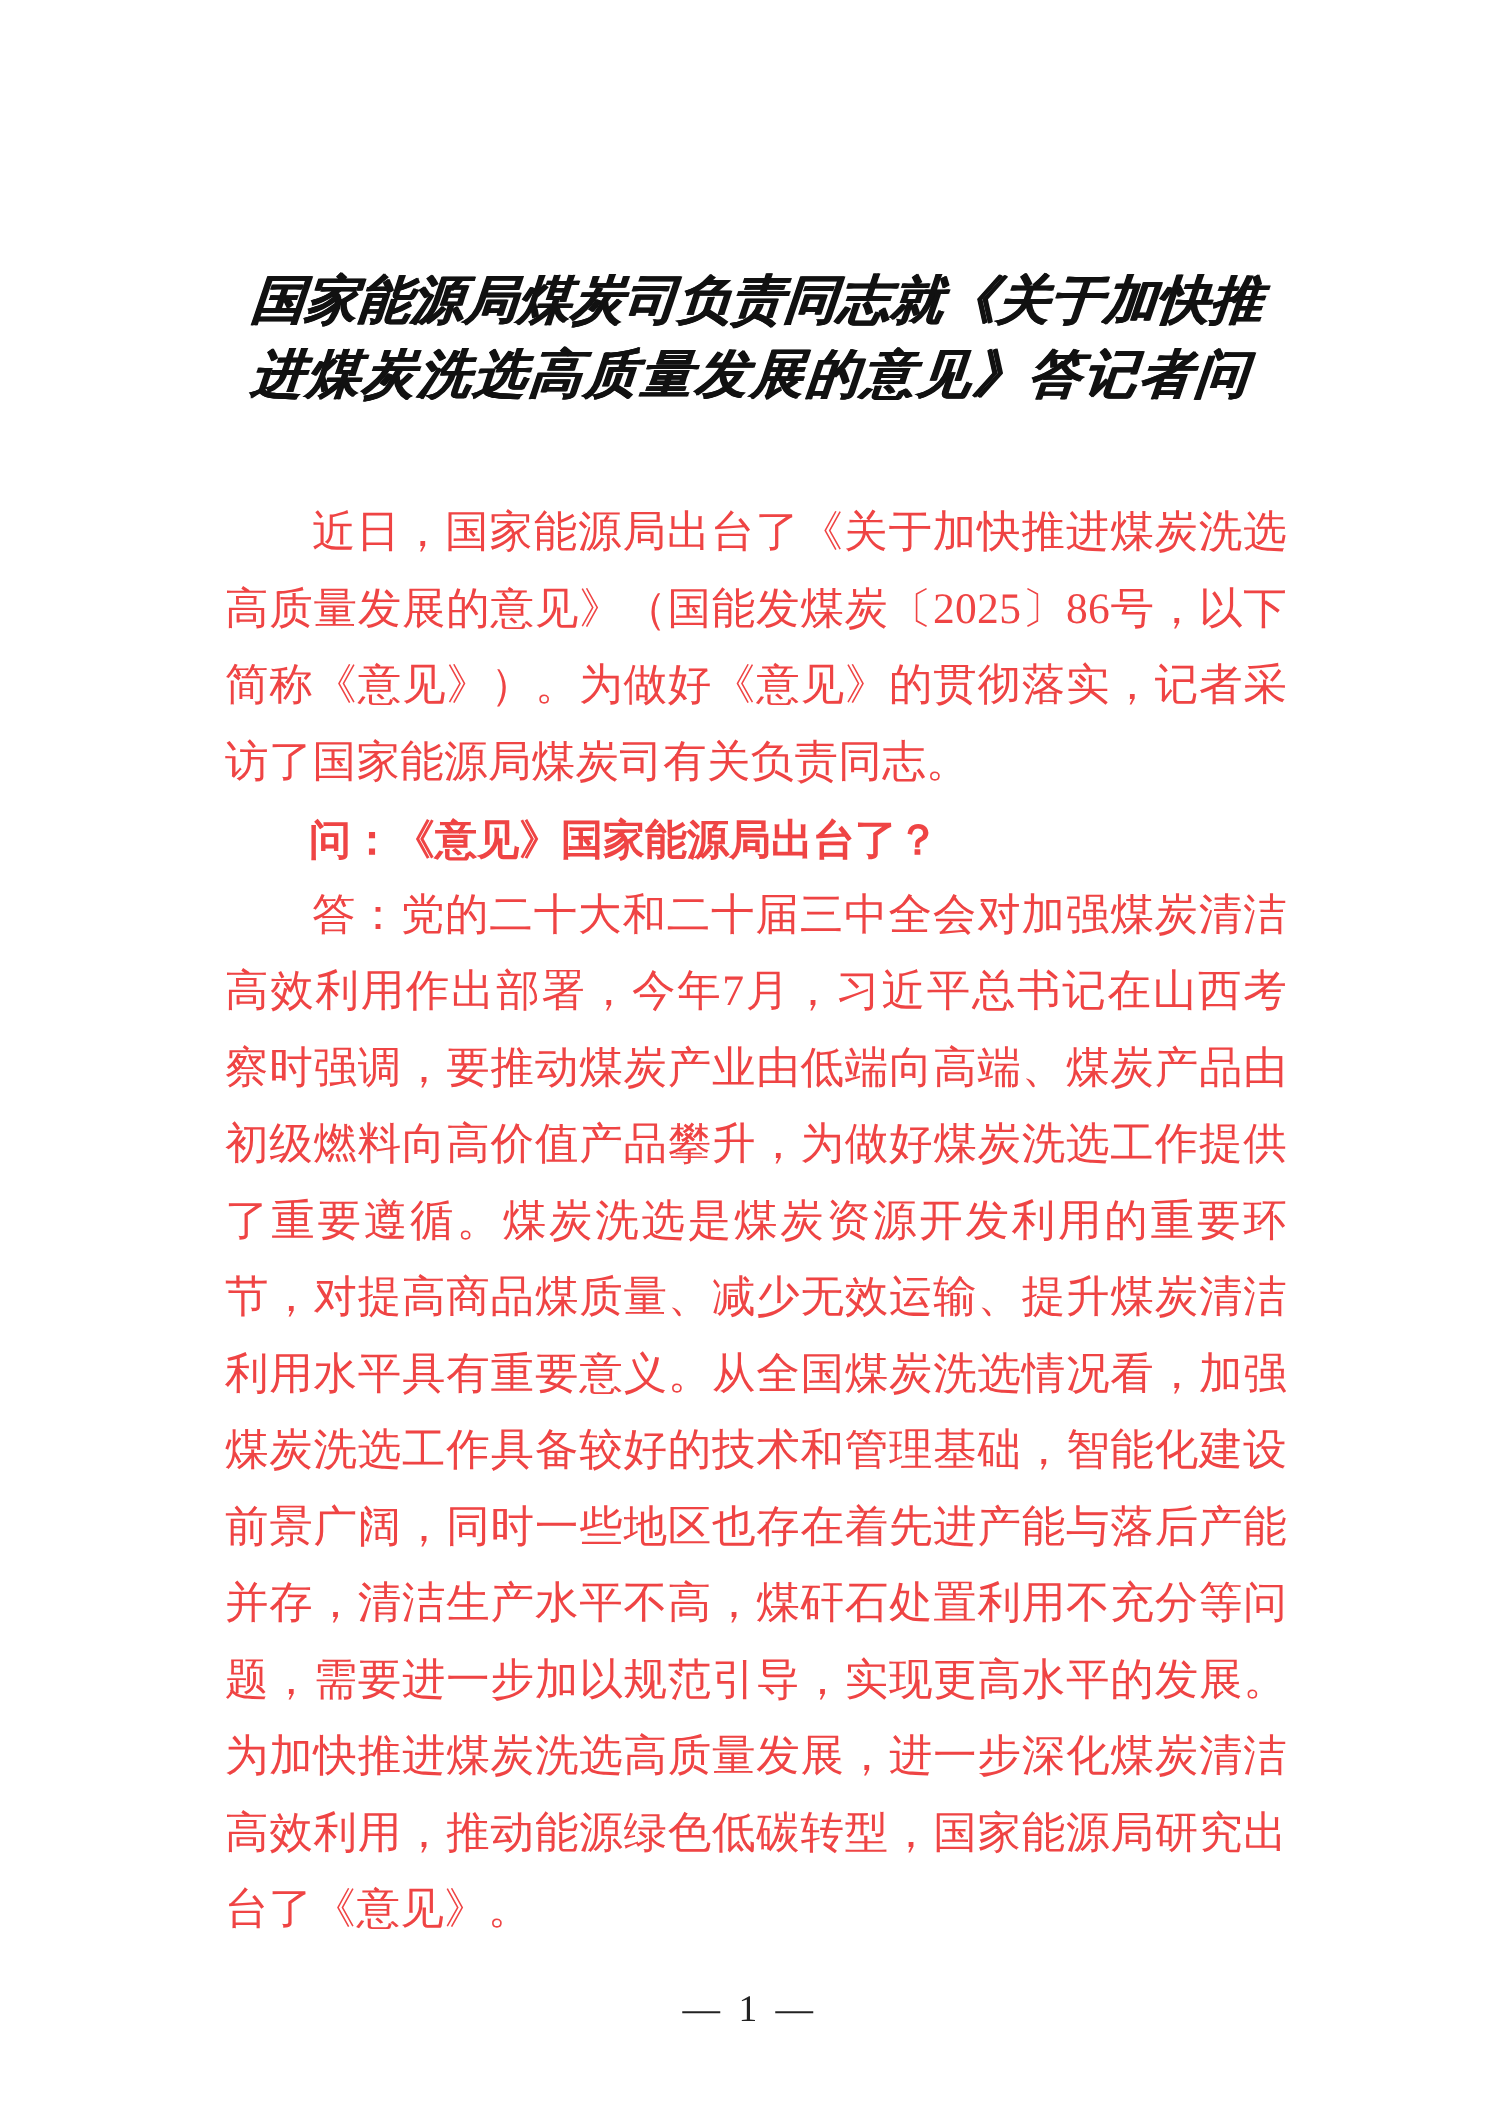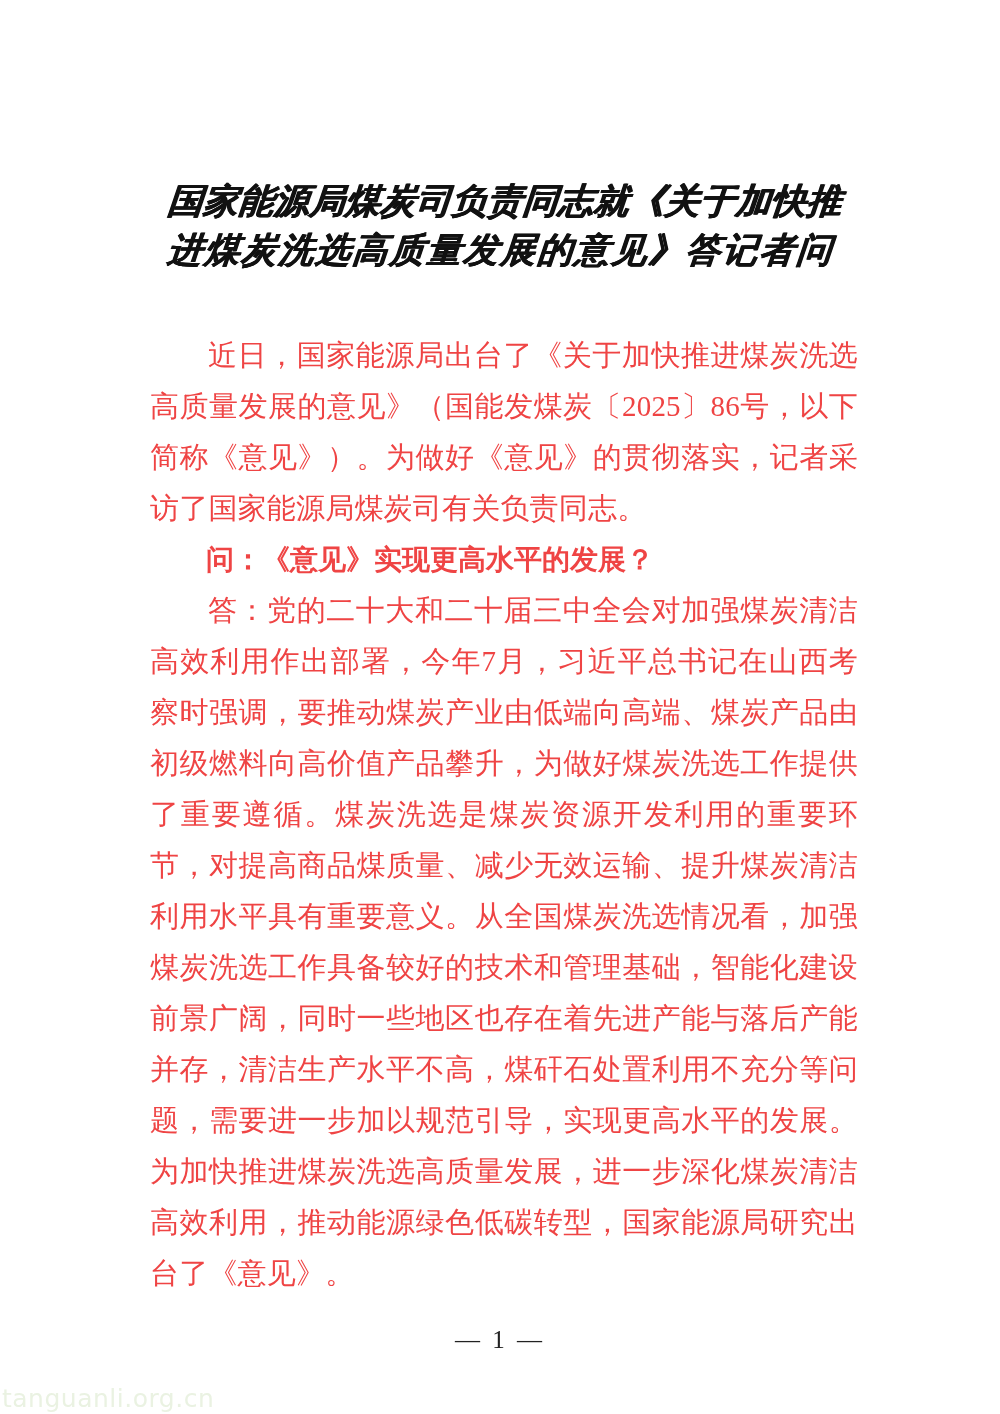--- a/index.html
+++ b/index.html
@@ -104,23 +104,22 @@
 
   <div class="doc-title">
     <span class="tline tline-1">国家能源局煤炭司负责同志就《关于加快推</span>
     <span class="tline tline-2">进煤炭洗选高质量发展的意见》答记者问</span>
   </div>
 
   <div class="body-block">
 
     <p class="para indent">近日，国家能源局出台了《关于加快推进煤炭洗选高质量发展的意见》（国能发煤炭〔2025〕86号，以下简称《意见》）。为做好《意见》的贯彻落实，记者采访了国家能源局煤炭司有关负责同志。</p>
 
-    <p class="para indent question">问：《意见》实现更高水平的发展？</p>
+    <p class="para indent question">问：《意见》国家能源局出台了？</p>
 
     <p class="para indent">答：党的二十大和二十届三中全会对加强煤炭清洁高效利用作出部署，今年7月，习近平总书记在山西考察时强调，要推动煤炭产业由低端向高端、煤炭产品由初级燃料向高价值产品攀升，为做好煤炭洗选工作提供了重要遵循。煤炭洗选是煤炭资源开发利用的重要环节，对提高商品煤质量、减少无效运输、提升煤炭清洁利用水平具有重要意义。从全国煤炭洗选情况看，加强煤炭洗选工作具备较好的技术和管理基础，智能化建设前景广阔，同时一些地区也存在着先进产能与落后产能并存，清洁生产水平不高，煤矸石处置利用不充分等问题，需要进一步加以规范引导，实现更高水平的发展。为加快推进煤炭洗选高质量发展，进一步深化煤炭清洁高效利用，推动能源绿色低碳转型，国家能源局研究出台了《意见》。</p>
 
   </div>
 
   <div class="page-footer">— 1 —</div>
 
-  <div class="watermark">tanguanli.org.cn</div>
 
 </div>
 
 </body></html>

